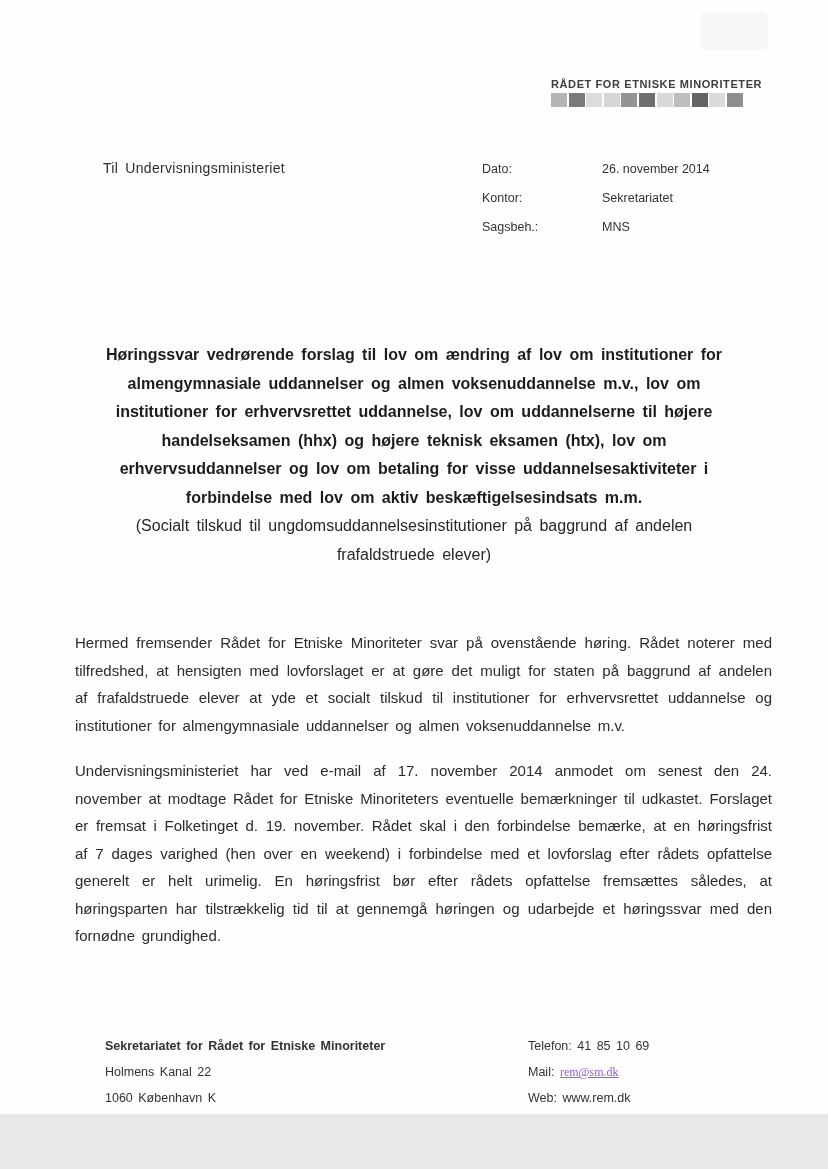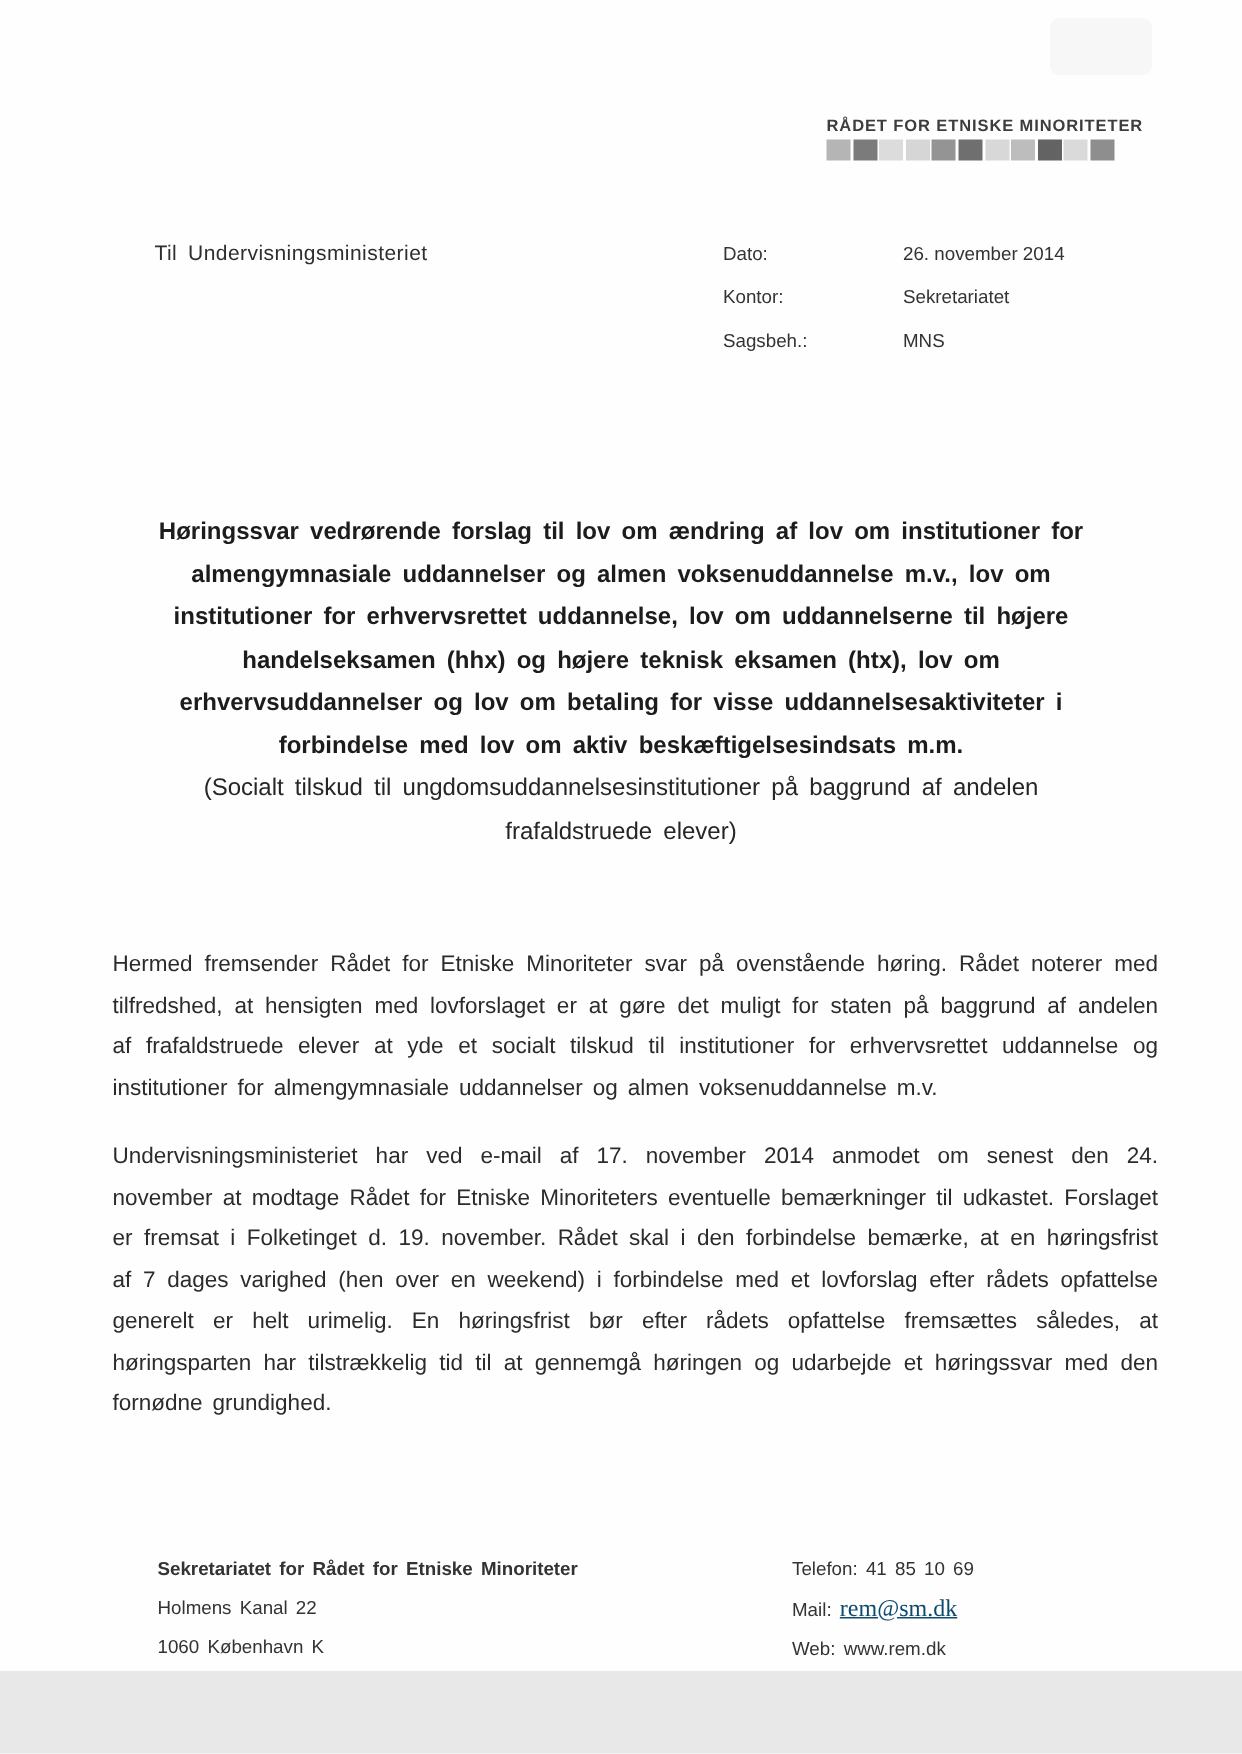--- a/index.html
+++ b/index.html
@@ -51,21 +51,21 @@
     text-align:justify;color:#2b2b2b;word-spacing:2.5px;
   }
   
   .footer{position:absolute;left:0;top:1040px;width:828px;font-size:12.5px;color:#333;}
   .footer .f-left{position:absolute;left:92px;top:0;}
   .footer .f-right{position:absolute;left:515px;top:0;}
   .footer .f-line{margin-bottom:13px;line-height:13px;word-spacing:2px;margin-left:13px;}
   .footer .f-left .f-line:first-child{font-weight:bold;}
   .mail-link{
     font-family:"Liberation Serif","DejaVu Serif",serif;
-    text-decoration:underline;color:#0c4a6e;font-size:16px;
+    text-decoration:underline;color:#8b5cf6;font-size:12px;
   }
 </style>
 </head>
 <body>
 
 <div class="page">
 
   <div class="smudge"></div>
 
   <div class="logo">

